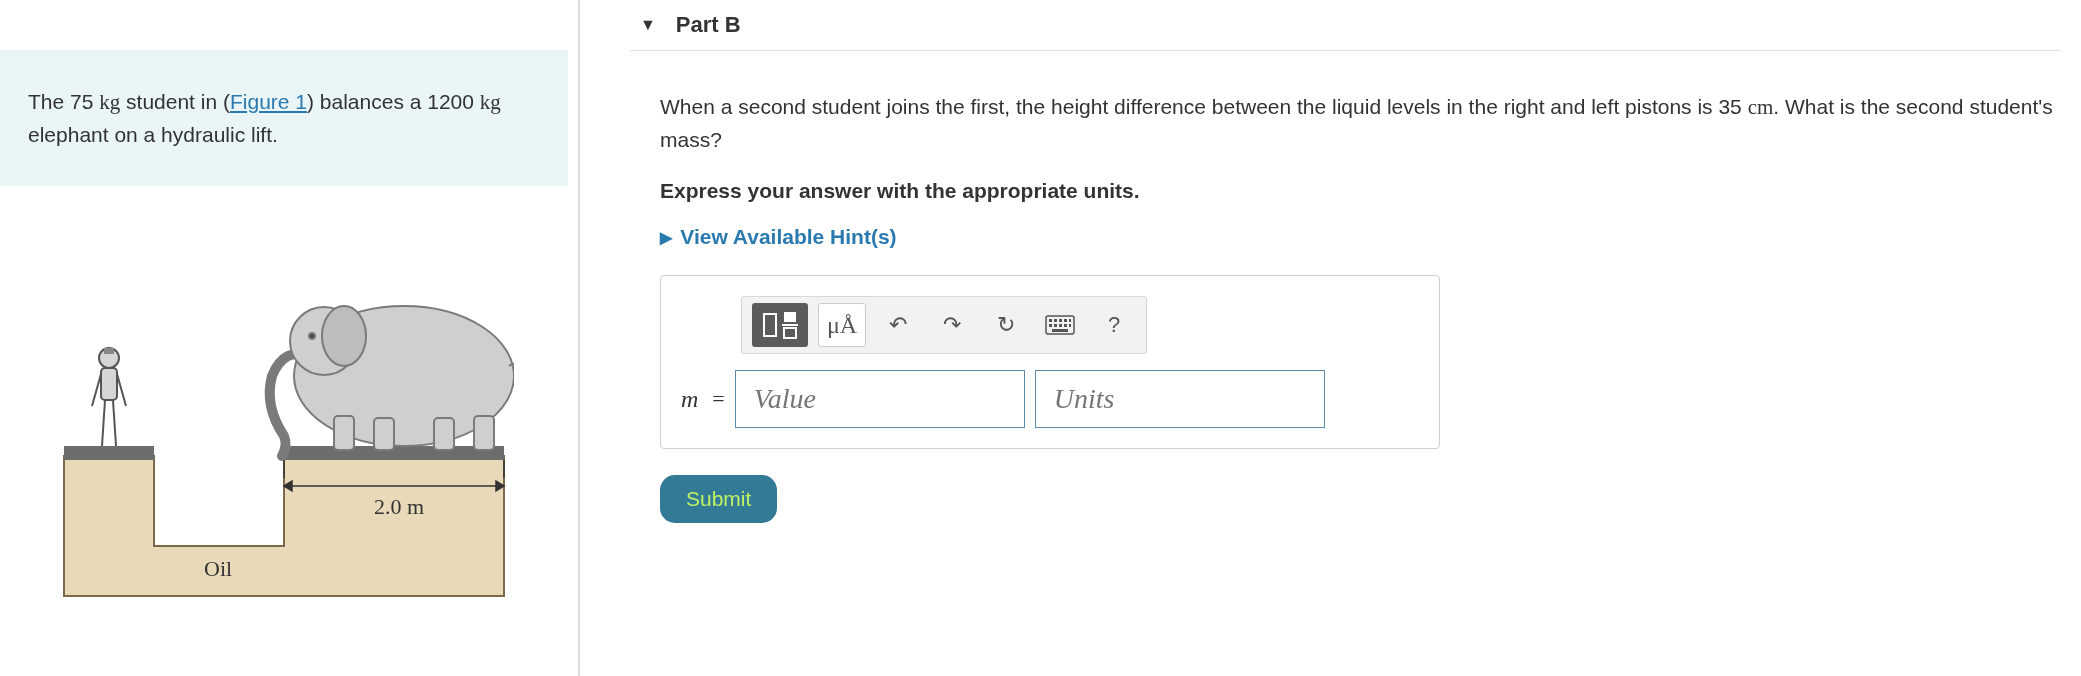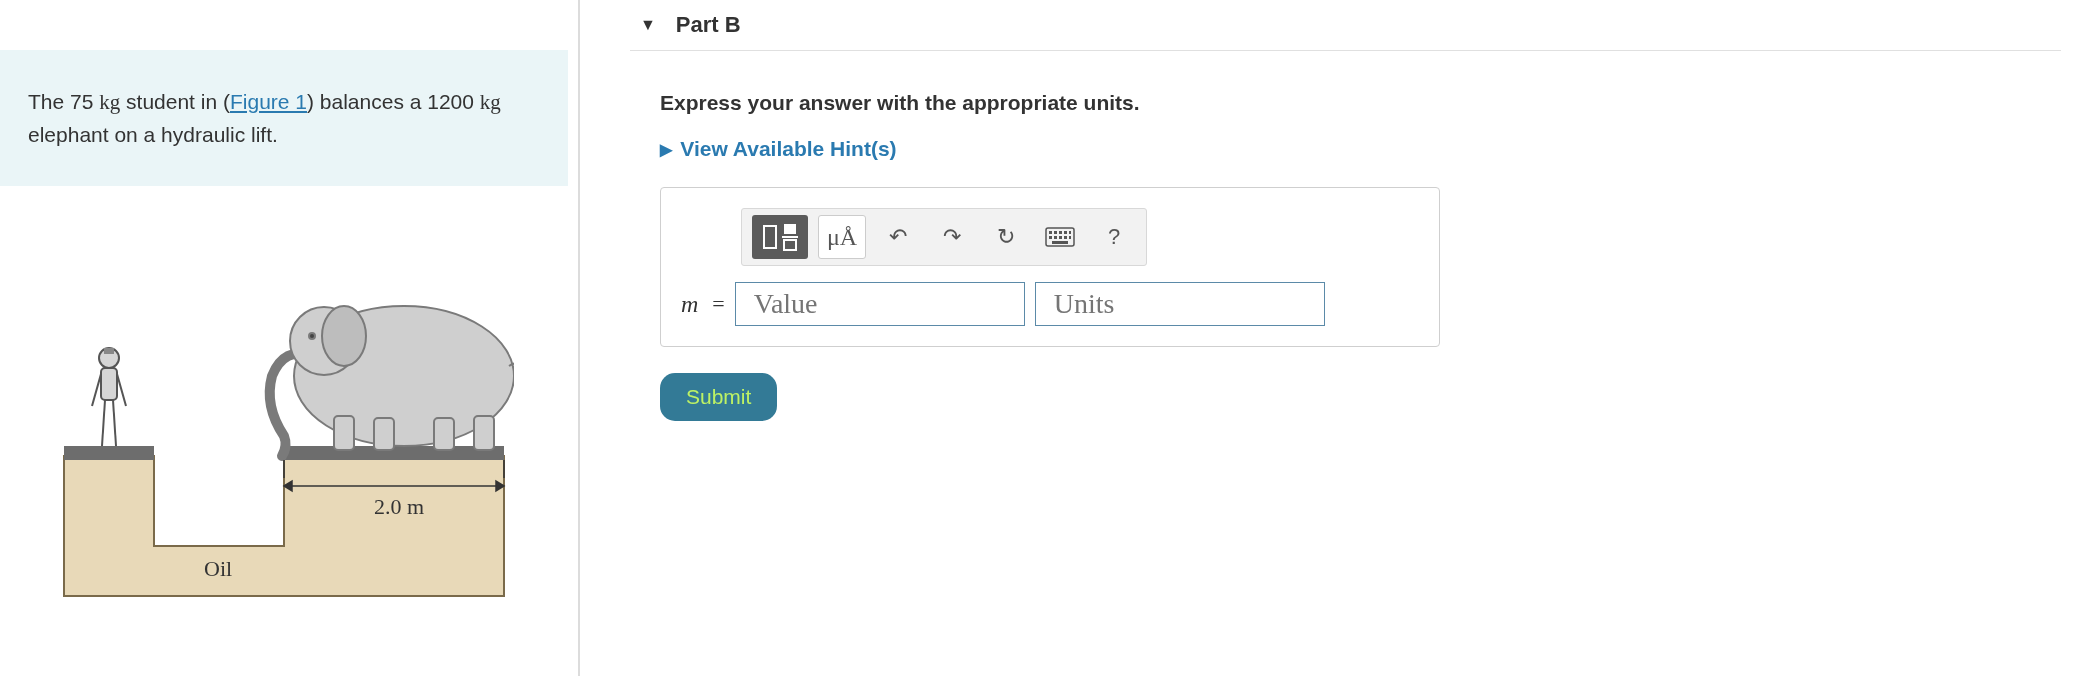--- a/index.html
+++ b/index.html
@@ -74,22 +74,22 @@
     font-size: 22px; color: #555; cursor:pointer;
   }
   .tool-btn.split {
     background: #5b5b5b; color: #fff; padding: 0; width: 56px;
   }
   .tool-btn.mu { border:1px solid #ccc; background:#fff; font-family: Georgia, serif; font-size: 24px; padding: 8px 8px;}
   .input-row { display:flex; align-items:center; gap: 10px;}
   .mvar { font-style: italic; font-family: Georgia, serif; font-size: 24px; color:#333; margin-right: 4px;}
   .eq-sign { font-family: Georgia, serif; font-size: 22px;}
   .field {
-    border: 1px solid #5b8aa8; height: 44px; font-size: 28px;
-    font-family: Georgia, 'Times New Roman', serif; 
+    border: 1px solid #5b8aa8; height: 58px; font-size: 28px;
+    font-family: Georgia, 'Times New Roman', serif; font-style: italic;
     color: #8a8a8a; padding: 0 18px; background:#fff;
   }
   .field.value { width: 290px; }
   .field.units { width: 290px; }
   .submit-btn {
     background: #337a96; color: #bef264; border: none;
     font-size: 21px; padding: 12px 26px; border-radius: 15px;
     margin-left: 30px; cursor:pointer;
   }
 </style>
@@ -146,20 +146,23 @@
     </svg>
   </div>
 </div>
 
 <div class="right-pane">
   <div class="part-header">
     <span class="caret">▼</span>
     <span>Part B</span>
   </div>
 
+  <p class="question-text">
+    <span>When a second student joins the first, the height difference between the liquid levels in the right and left pistons is 35 </span><span class="serif">cm</span><span>. What is the second student's mass?</span>
+  </p>
 
   <p class="instruction">Express your answer with the appropriate units.</p>
 
   <div class="hints-toggle">
     <span class="tri">▶</span>
     <span>View Available Hint(s)</span>
   </div>
 
   <div class="answer-box">
     <div class="toolbar">

